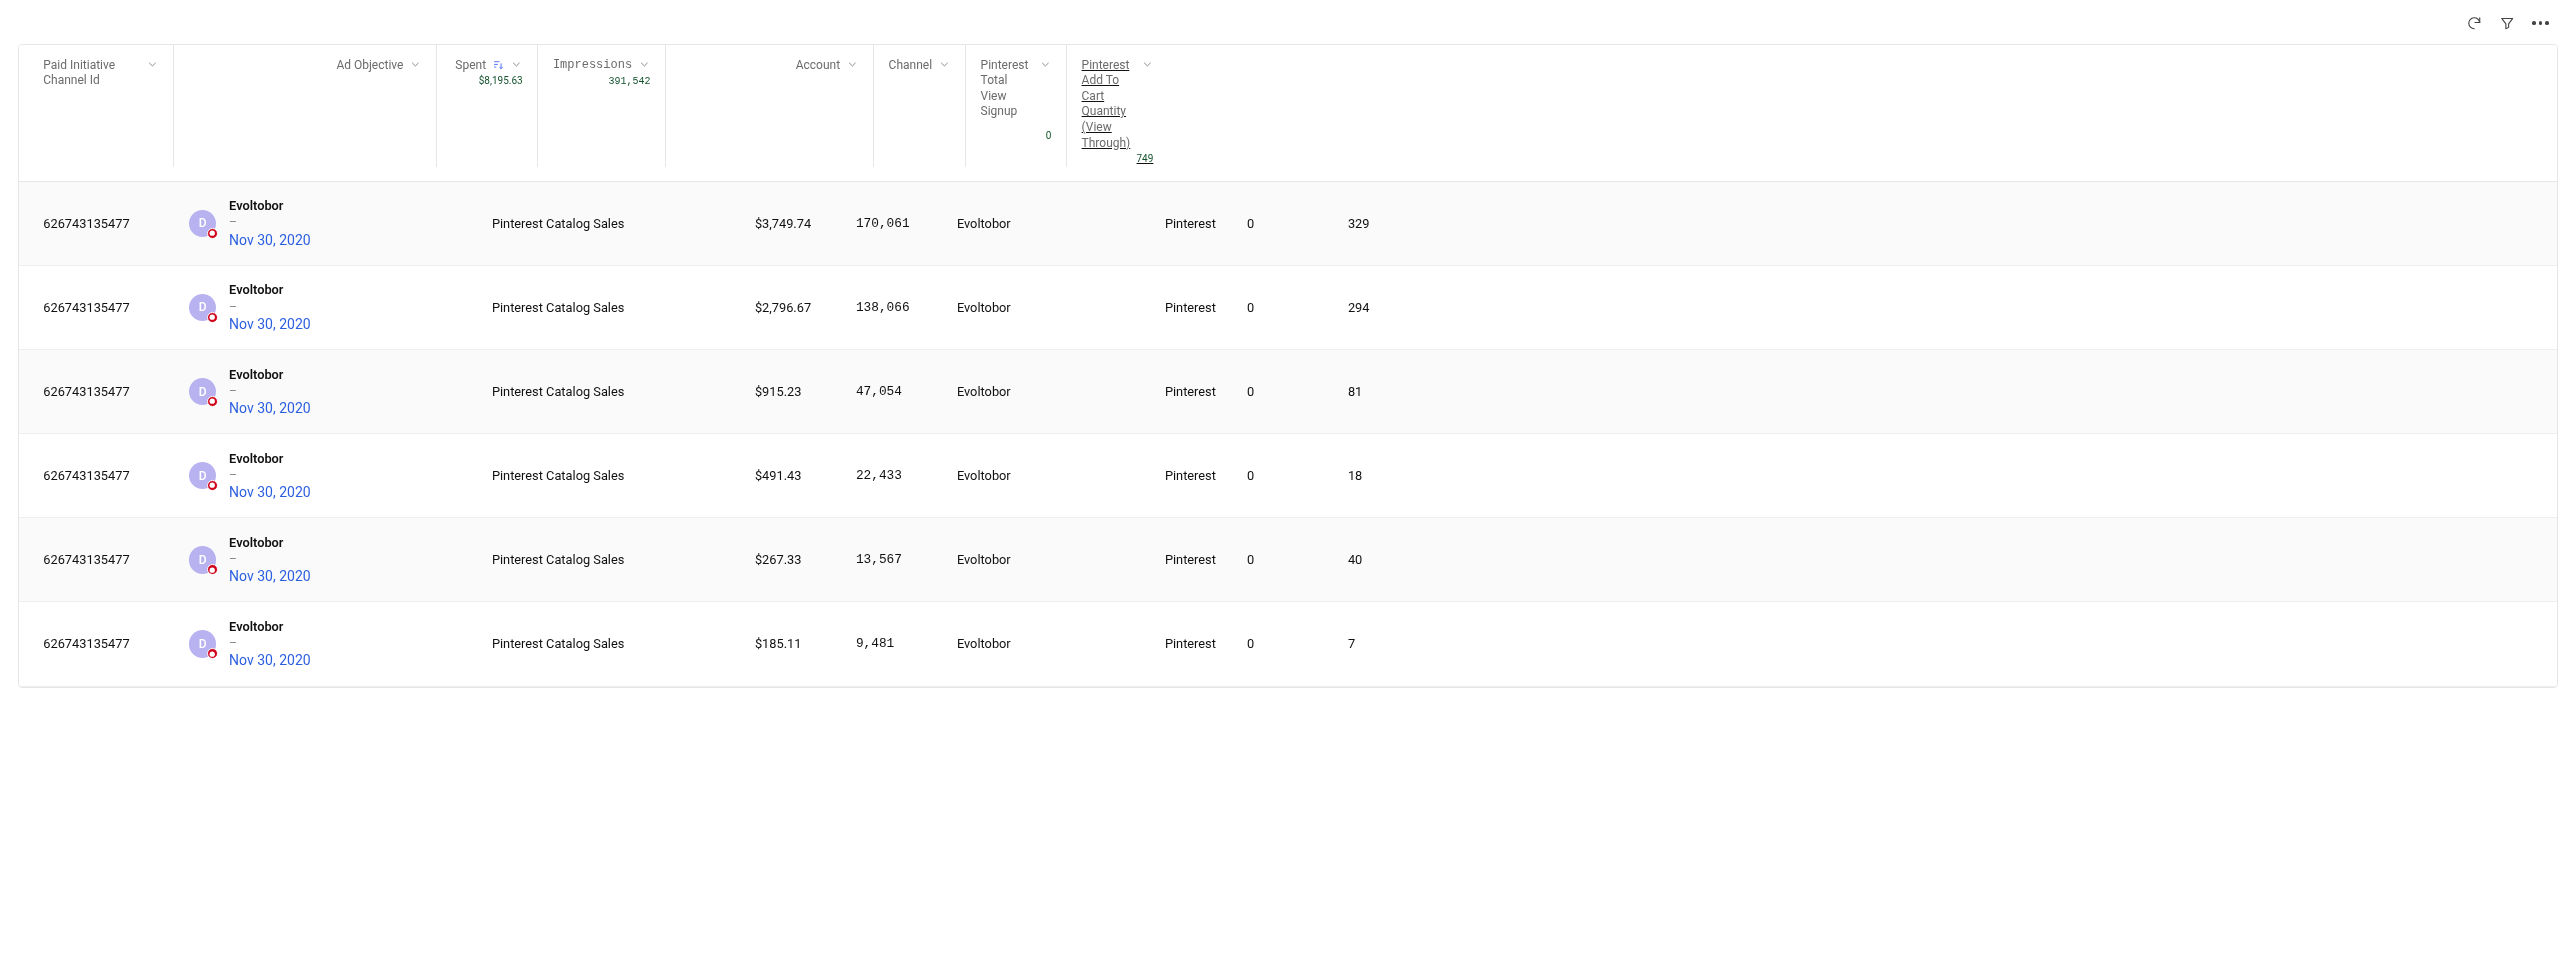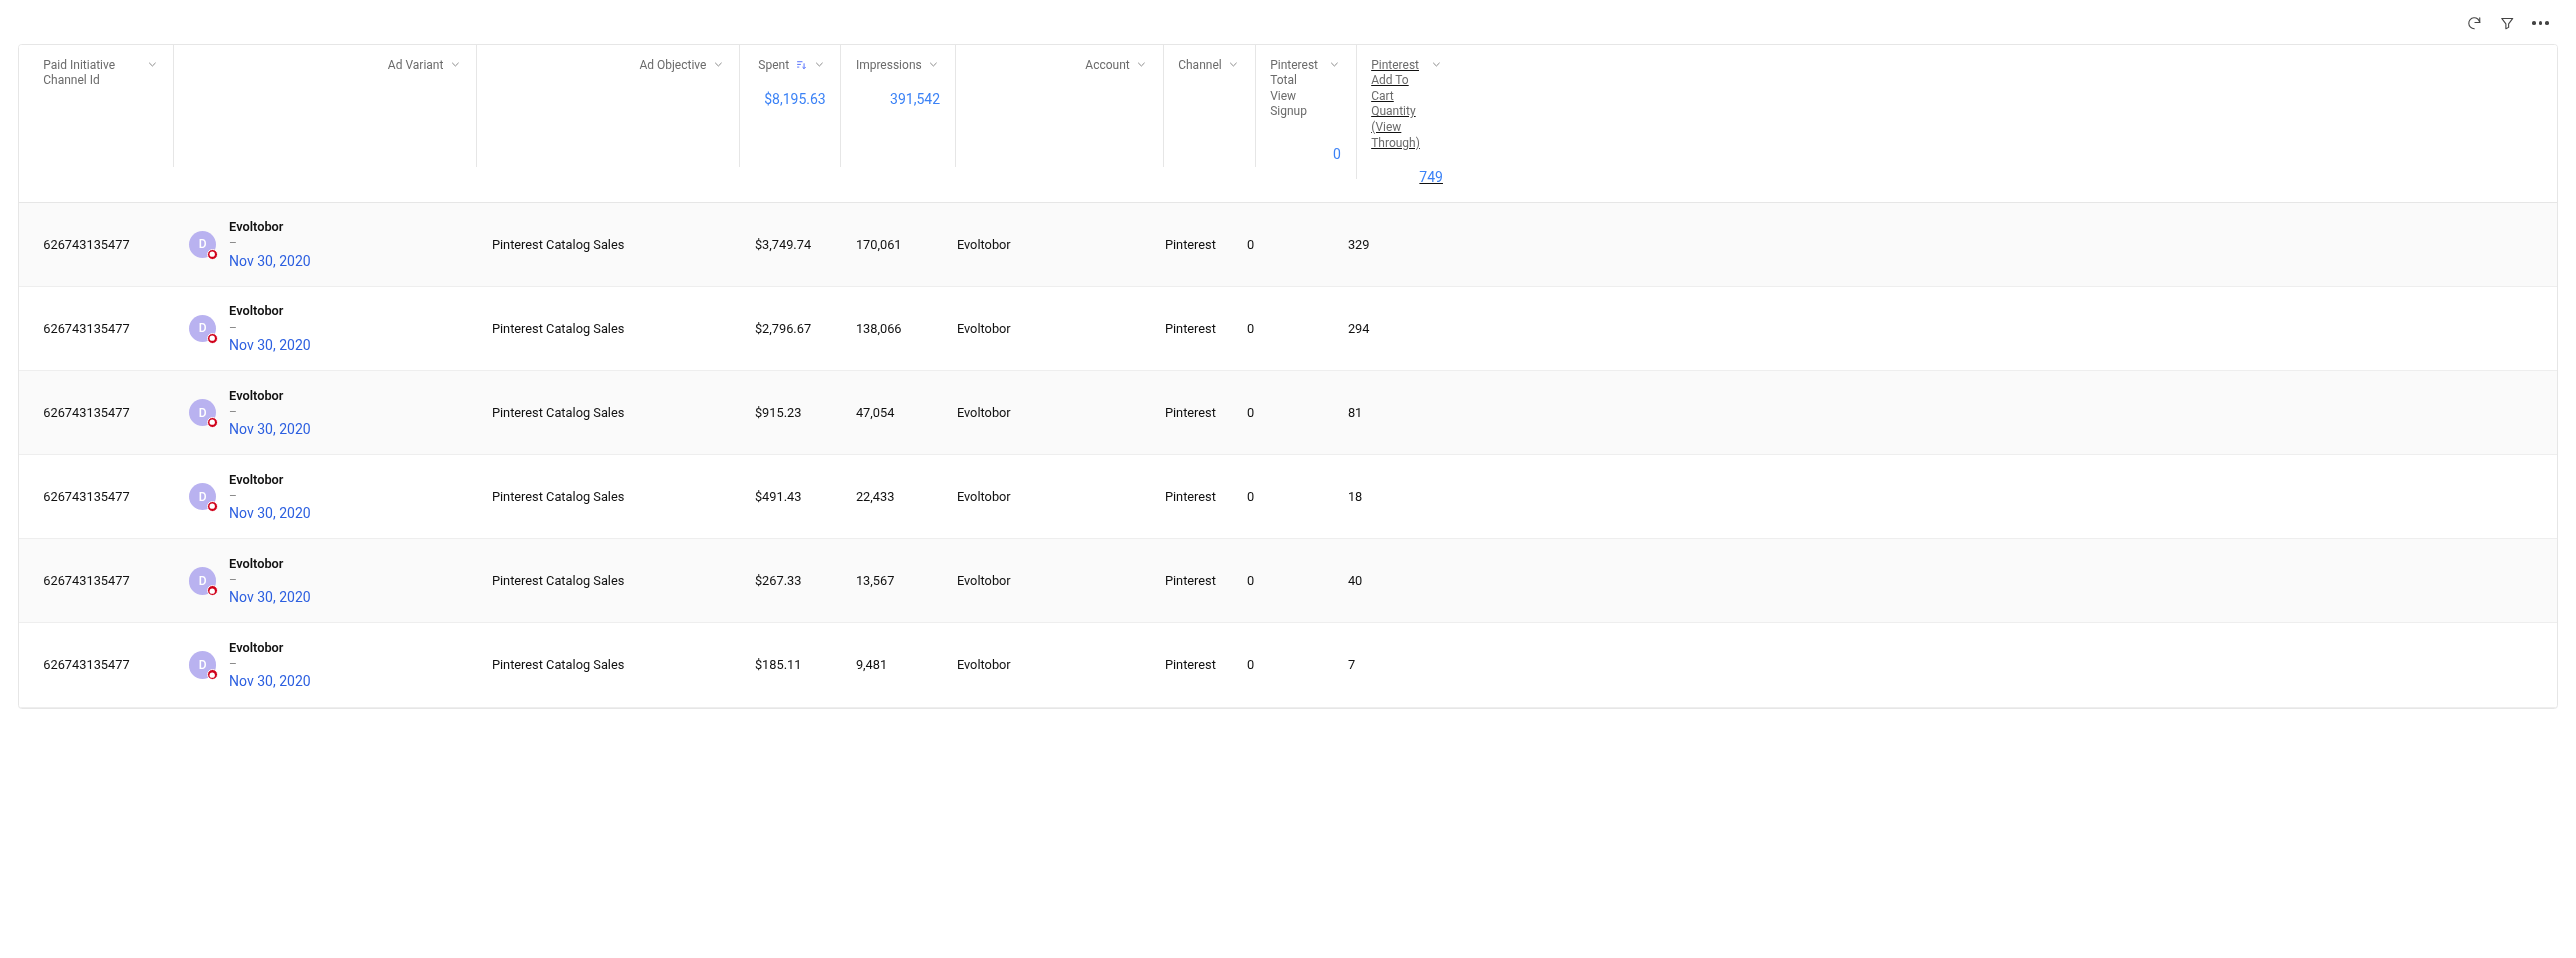--- a/index.html
+++ b/index.html
@@ -59,23 +59,23 @@
     justify-content: space-between;
     align-items: flex-start;
     gap: 5.5px;
   }
   .header-label {
     color: #6b6b6b;
     font-size: 12px;
     line-height: 1.3;
   }
   .header-summary {
-    margin-top: 18px;
-    font-size: 14px;
-    color: #3b82f6;
+    margin-top: 2px;
+    font-size: 10px;
+    color: #14532d;
   }
   .header-icons { display:flex; align-items:center; gap:5.5px; flex-shrink:0;}
   .chevron-down-icon svg { width: 12.8px; height: 12.8px; stroke:#6b6b6b; fill:none; stroke-width:1.5; cursor:pointer;}
   .sort-icon svg { width:12.8px; height:12.8px; stroke:#3b5bfd; fill:none; stroke-width:1.6; }
 
   .data-row {
     border-bottom: 0.9px solid #eee;
   }
   .data-row.alt { background: #fafafa; }
   .cell {
@@ -85,21 +85,21 @@
     align-items: center;
     font-size: 12.8px;
     color: #111;
   }
 
   
   .col-id       { flex: 0 0 155px; padding-left:24px;}
   .col-variant  { flex: 0 0 303px; }
   .col-objective{ flex: 0 0 263px; }
   .col-spent    { flex: 0 0 101px; }
-  .col-impr     { flex: 0 0 101px; }
+  .col-impr     { flex: 0 0 101px; font-family: Liberation Mono, monospace; }
   .col-account  { flex: 0 0 208px; }
   .col-channel  { flex: 0 0 82px; }
   .col-signup   { flex: 0 0 101px; gap: 8px; }
   .col-addcart  { flex: 0 0 101px; }
 
   .variant-content { display:flex; align-items:center; gap:12.8px; }
   .avatar-wrap { position: relative; width:27.4px; height:27.4px; flex-shrink:0;}
   .avatar {
     width:27.4px; height:27.4px; border-radius:50%;
     background:#b9b2f0;
@@ -152,30 +152,20 @@
         <div class="header-top">
           <span class="header-label">Paid Initiative Channel Id</span>
           <span class="header-icons">
             <span class="chevron-down-icon"><svg viewBox="0 0 24 24">
                   <polyline points="6 9 12 15 18 9"></polyline>
                 </svg></span>
           </span>
         </div>
       </div>
 
-      <div class="header-cell col-variant">
-        <div class="header-top">
-          <span class="header-label">Ad Variant</span>
-          <span class="header-icons">
-            <span class="chevron-down-icon"><svg viewBox="0 0 24 24">
-                  <polyline points="6 9 12 15 18 9"></polyline>
-                </svg></span>
-          </span>
-        </div>
-      </div>
 
       <div class="header-cell col-objective">
         <div class="header-top">
           <span class="header-label">Ad Objective</span>
           <span class="header-icons">
             <span class="chevron-down-icon"><svg viewBox="0 0 24 24">
                   <polyline points="6 9 12 15 18 9"></polyline>
                 </svg></span>
           </span>
         </div>

